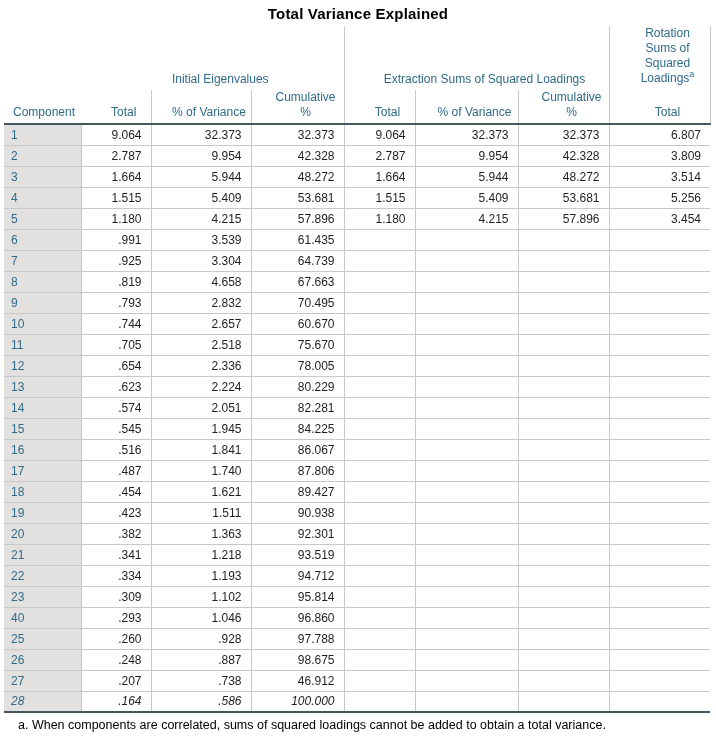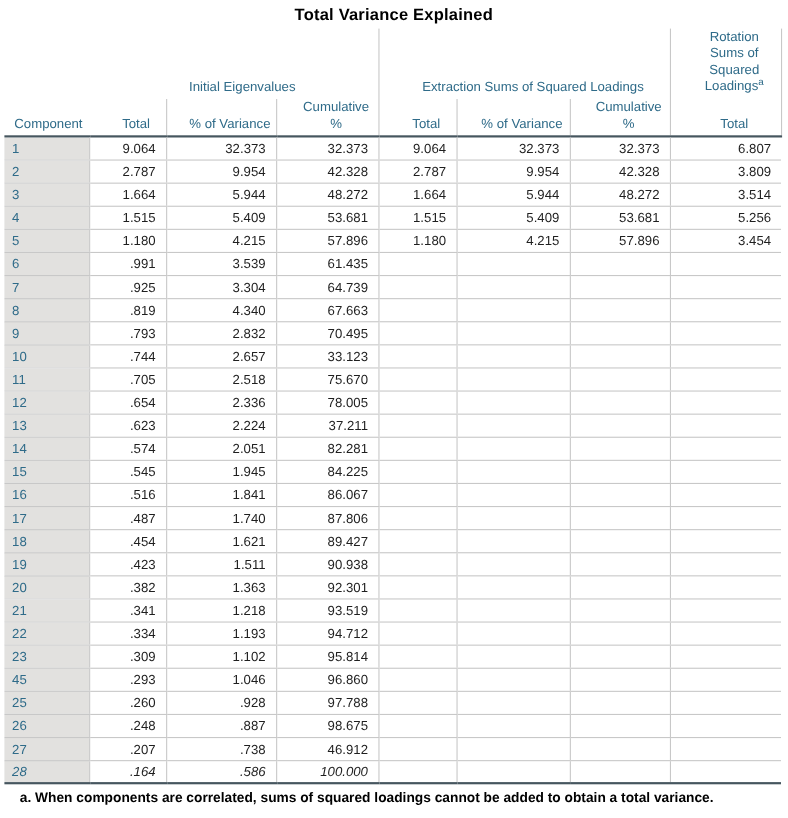--- a/index.html
+++ b/index.html
@@ -83,21 +83,20 @@
     font-size: 12.5px;
     color: #000000;
     margin-left: 3px;
     margin-top: 4px;
   }
   .footnote {
     font-size: 12.5px;
     color: #000000;
     margin-left: 18px;
     margin-top: 5px;
-    font-weight: bold;
   }
 </style>
 </head>
 <body>
 
 <div class="page">
 
   <div class="title">Total Variance Explained</div>
 
   <table class="pivot">
@@ -195,42 +194,42 @@
           <td class="num">3.304</td>
           <td class="num">64.739</td>
           <td class="num"></td>
           <td class="num"></td>
           <td class="num"></td>
           <td class="num"></td>
         </tr>
         <tr>
           <td class="comp">8</td>
           <td class="num">.819</td>
-          <td class="num">4.340</td>
+          <td class="num">4.658</td>
           <td class="num">67.663</td>
           <td class="num"></td>
           <td class="num"></td>
           <td class="num"></td>
           <td class="num"></td>
         </tr>
         <tr>
           <td class="comp">9</td>
           <td class="num">.793</td>
           <td class="num">2.832</td>
           <td class="num">70.495</td>
           <td class="num"></td>
           <td class="num"></td>
           <td class="num"></td>
           <td class="num"></td>
         </tr>
         <tr>
           <td class="comp">10</td>
           <td class="num">.744</td>
           <td class="num">2.657</td>
-          <td class="num">33.123</td>
+          <td class="num">60.670</td>
           <td class="num"></td>
           <td class="num"></td>
           <td class="num"></td>
           <td class="num"></td>
         </tr>
         <tr>
           <td class="comp">11</td>
           <td class="num">.705</td>
           <td class="num">2.518</td>
           <td class="num">75.670</td>
@@ -246,21 +245,21 @@
           <td class="num">78.005</td>
           <td class="num"></td>
           <td class="num"></td>
           <td class="num"></td>
           <td class="num"></td>
         </tr>
         <tr>
           <td class="comp">13</td>
           <td class="num">.623</td>
           <td class="num">2.224</td>
-          <td class="num">37.211</td>
+          <td class="num">80.229</td>
           <td class="num"></td>
           <td class="num"></td>
           <td class="num"></td>
           <td class="num"></td>
         </tr>
         <tr>
           <td class="comp">14</td>
           <td class="num">.574</td>
           <td class="num">2.051</td>
           <td class="num">82.281</td>
@@ -353,21 +352,21 @@
           <td class="comp">23</td>
           <td class="num">.309</td>
           <td class="num">1.102</td>
           <td class="num">95.814</td>
           <td class="num"></td>
           <td class="num"></td>
           <td class="num"></td>
           <td class="num"></td>
         </tr>
         <tr>
-          <td class="comp">45</td>
+          <td class="comp">40</td>
           <td class="num">.293</td>
           <td class="num">1.046</td>
           <td class="num">96.860</td>
           <td class="num"></td>
           <td class="num"></td>
           <td class="num"></td>
           <td class="num"></td>
         </tr>
         <tr>
           <td class="comp">25</td>

